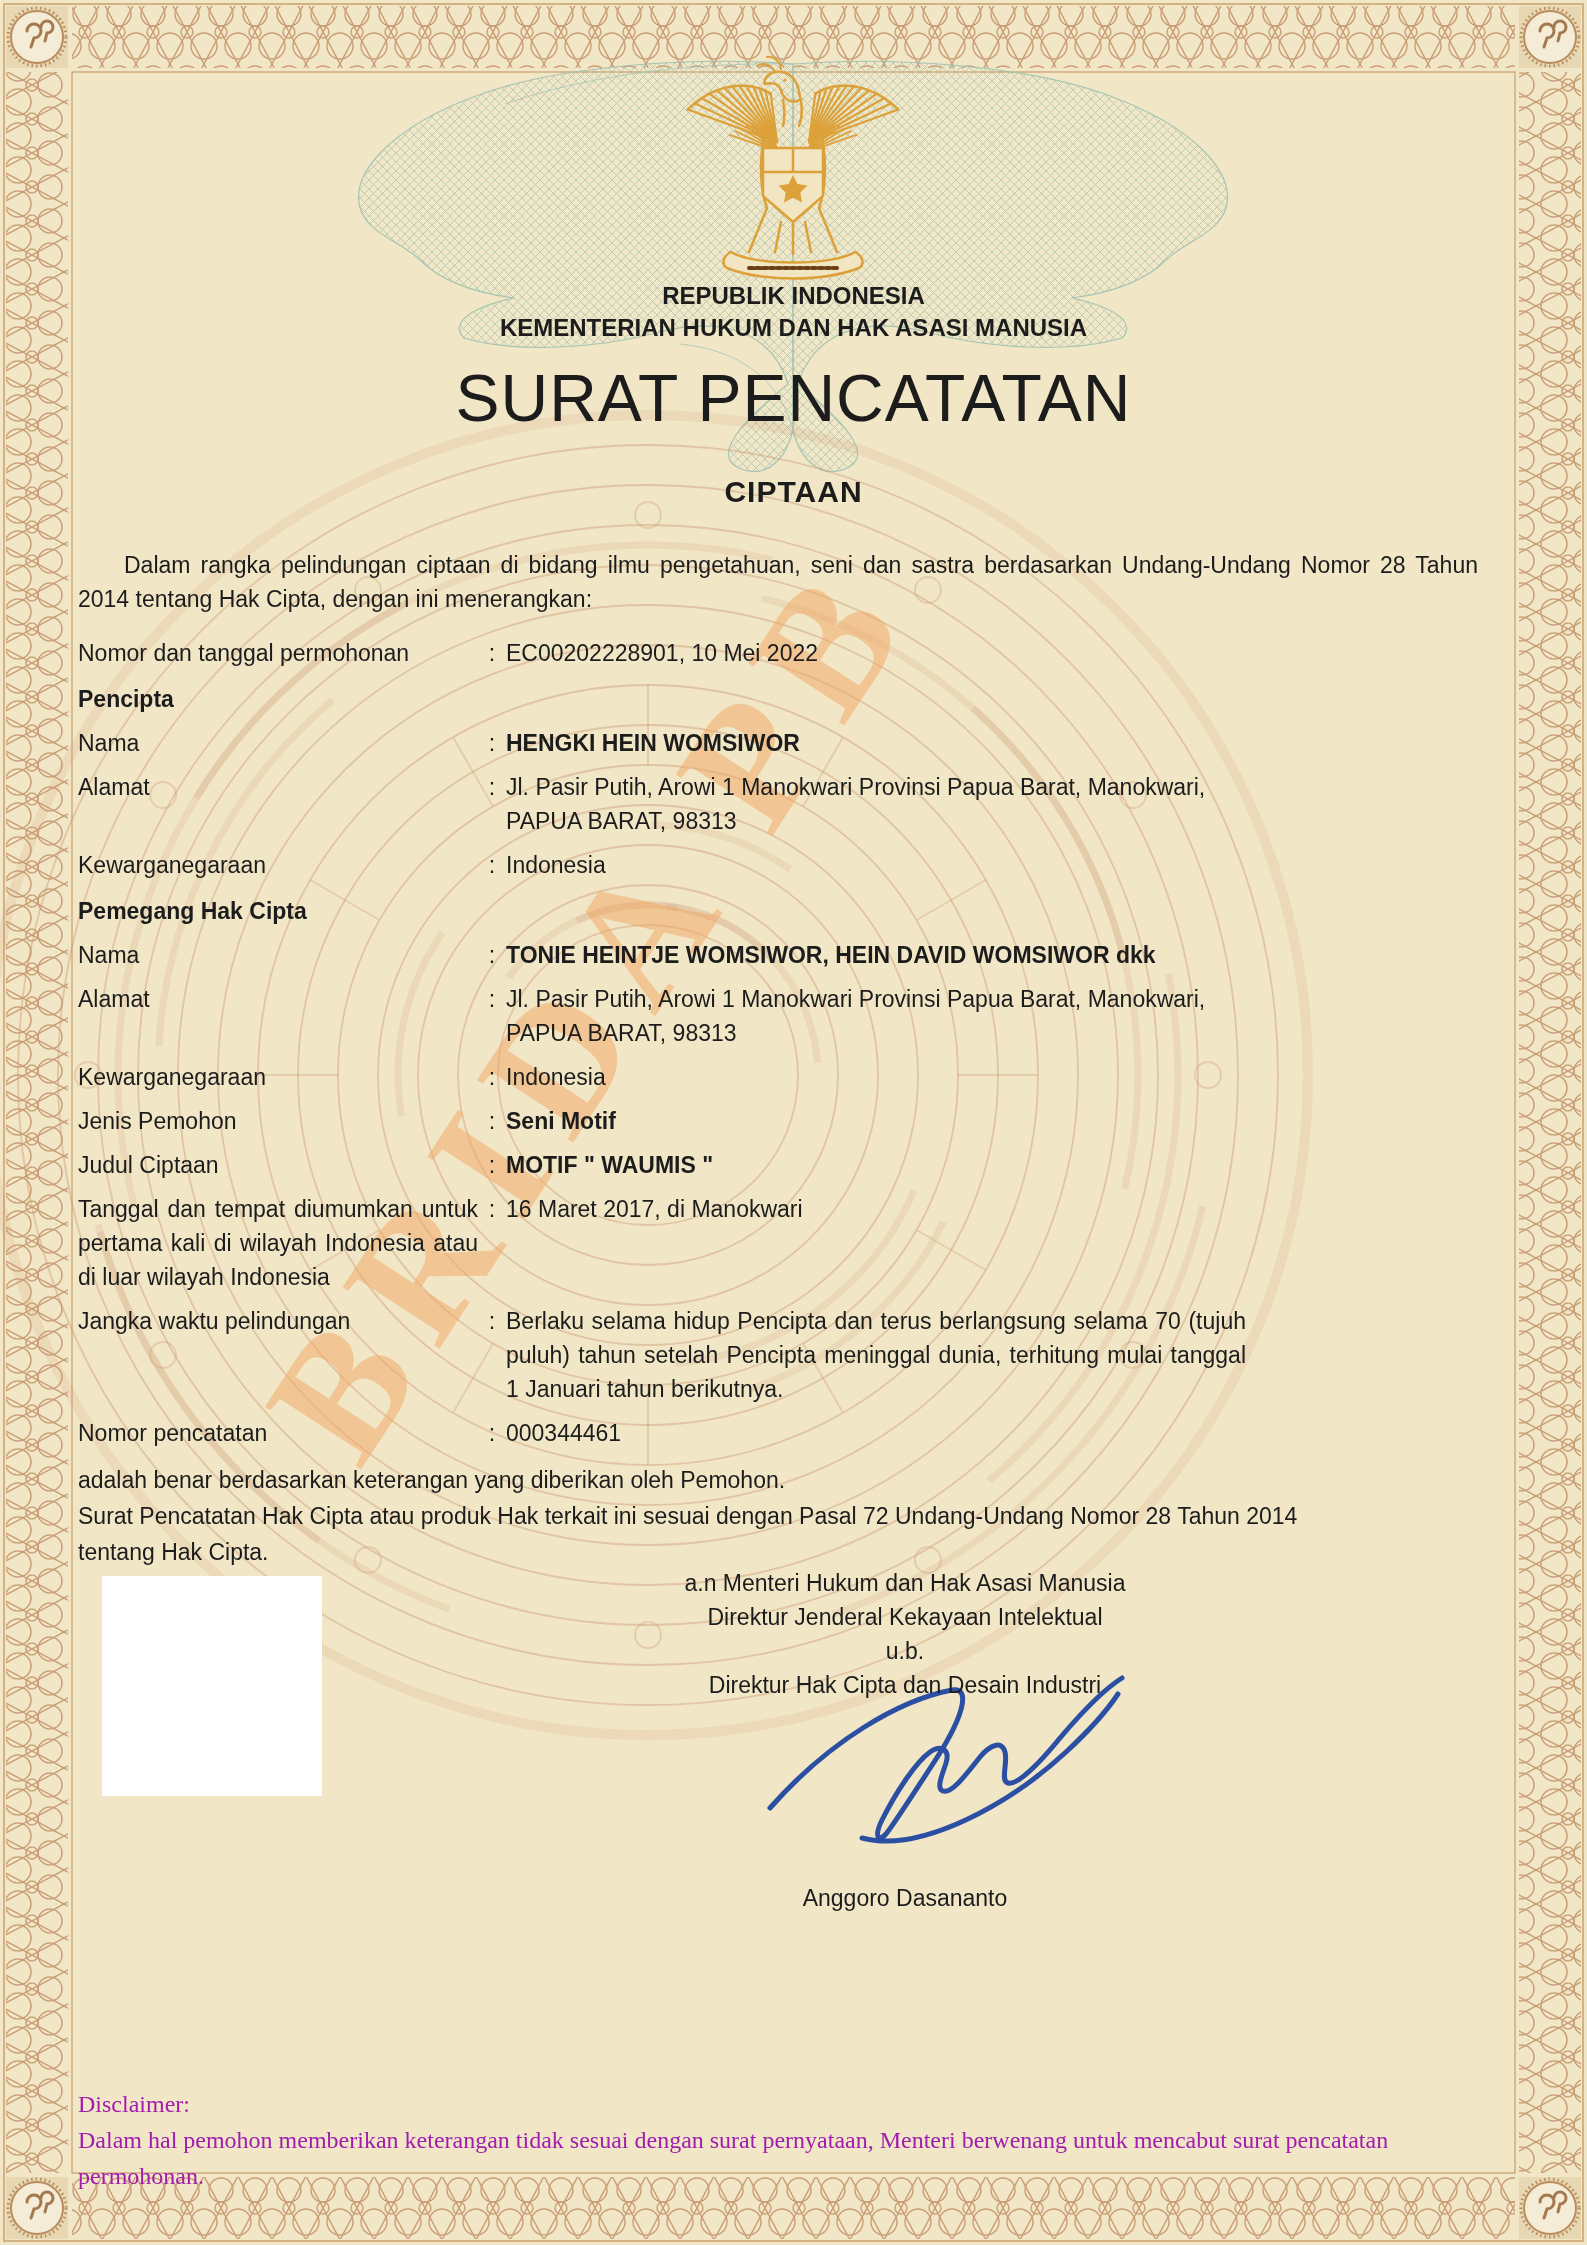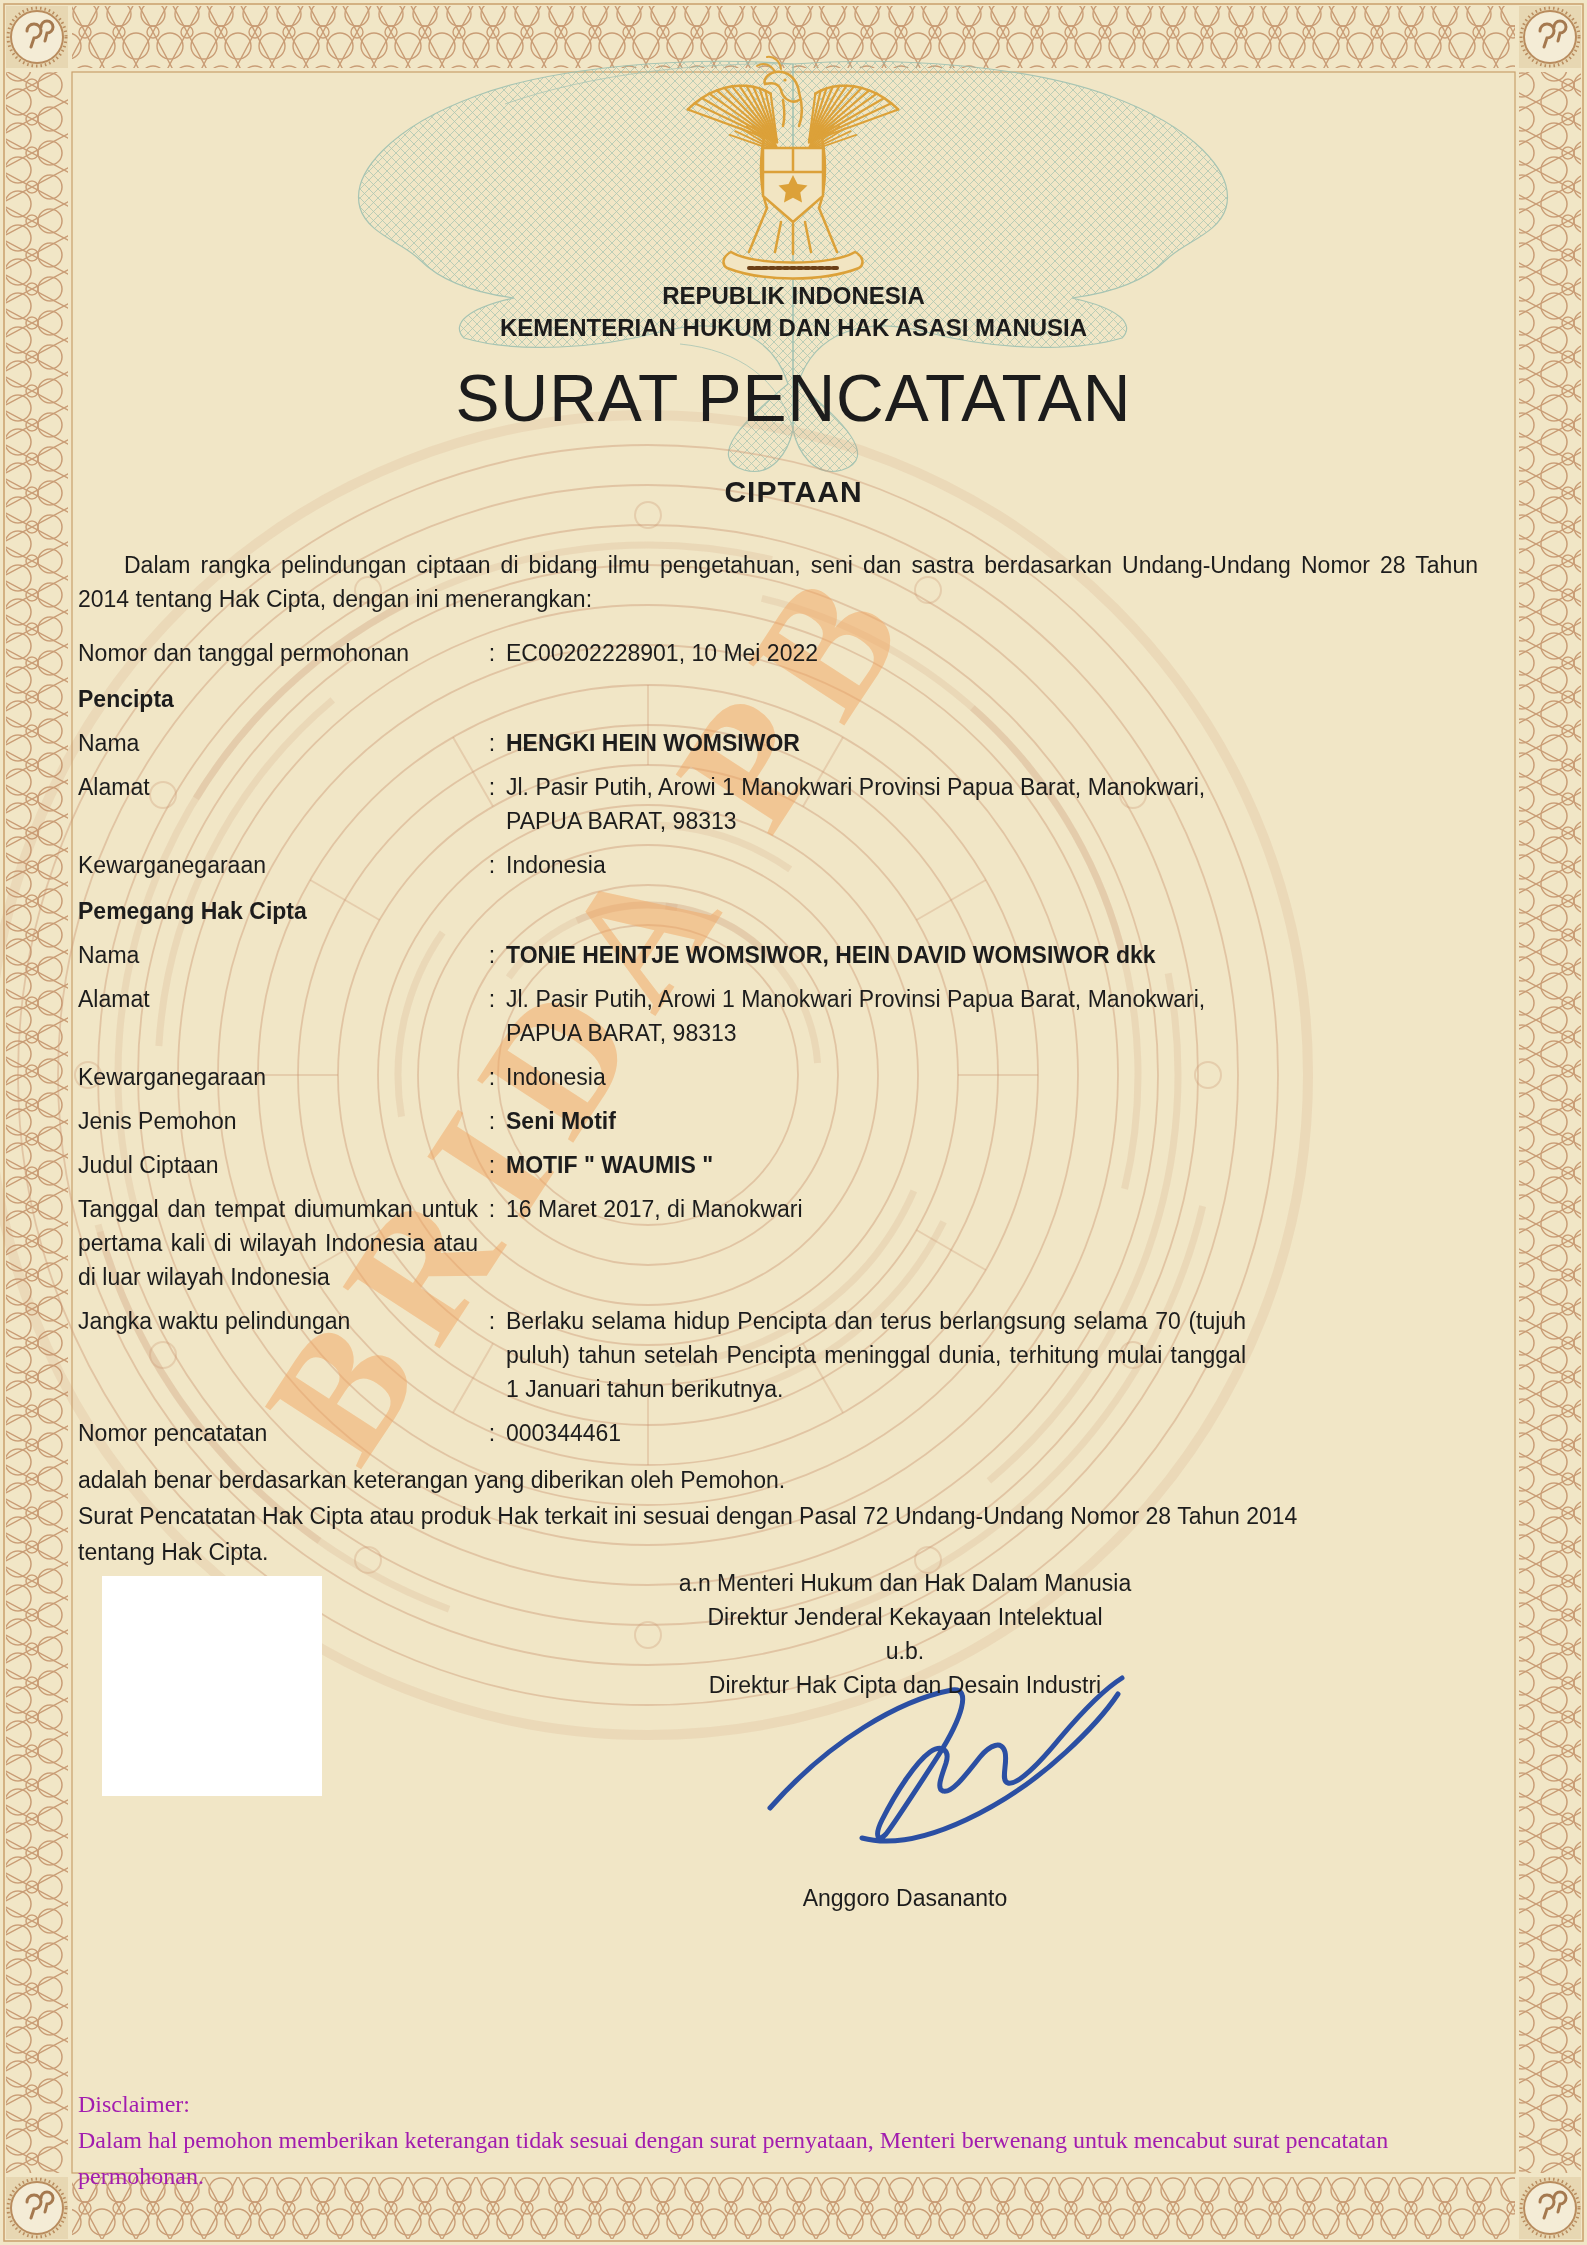--- a/index.html
+++ b/index.html
@@ -509,21 +509,21 @@
     </div>
 
     <div class="closing">
       <div>adalah benar berdasarkan keterangan yang diberikan oleh Pemohon.</div>
       <div>Surat Pencatatan Hak Cipta atau produk Hak terkait ini sesuai dengan Pasal 72 Undang-Undang Nomor 28 Tahun 2014 tentang Hak Cipta.</div>
     </div>
 
     <div class="qr-wrap"></div>
 
     <div class="signblock">
-      <div>a.n Menteri Hukum dan Hak Dalam Manusia</div>
+      <div>a.n Menteri Hukum dan Hak Asasi Manusia</div>
       <div>Direktur Jenderal Kekayaan Intelektual</div>
       <div>u.b.</div>
       <div>Direktur Hak Cipta dan Desain Industri</div>
     </div>
 
     <div class="nameblock">
       <div>Anggoro Dasananto</div>
     </div>
 
     <div class="disclaimer">

